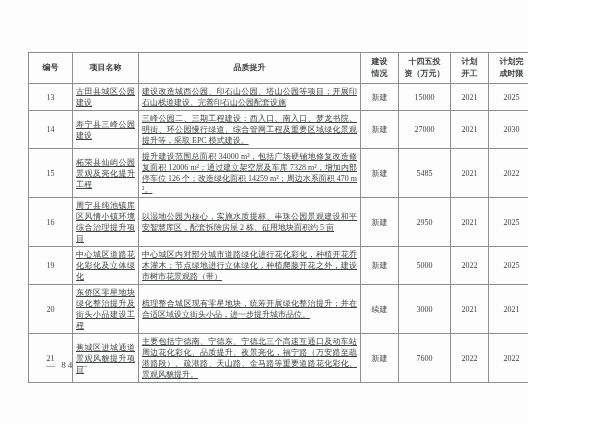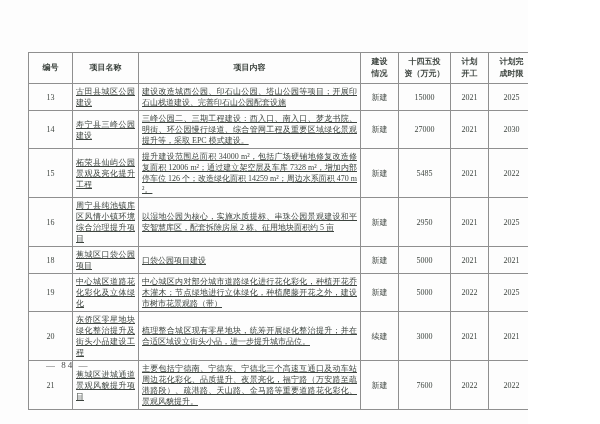--- a/index.html
+++ b/index.html
@@ -56,21 +56,21 @@
       <col style="width:38px">
       <col style="width:52px">
       <col style="width:38px">
       <col style="width:46px">
       <col style="width:41px">
     </colgroup>
     <thead>
       <tr>
           <th>编号</th>
           <th>项目名称</th>
-          <th>项目内容</th>
+          <th>品质提升</th>
           <th>建设
 情况</th>
           <th>十四五投
 资（万元）</th>
           <th>计划
 开工</th>
           <th>计划完
 成时限</th>
           <th>所在
 区县市</th>
@@ -111,30 +111,20 @@
           <td class="c-center">16</td>
           <td class="c-left">周宁县纯池镇库区风情小镇环境综合治理提升项目</td>
           <td class="c-left">以湿地公园为核心，实施水质提标、串珠公园景观建设和平安智慧库区，配套拆除房屋 2 栋、征用地块面积约 5 亩</td>
           <td class="c-center">新建</td>
           <td class="c-center">2950</td>
           <td class="c-center">2021</td>
           <td class="c-center">2025</td>
           <td class="c-center">周宁县</td>
         </tr>
         <tr>
-          <td class="c-center">18</td>
-          <td class="c-left">蕉城区口袋公园项目</td>
-          <td class="c-left">口袋公园项目建设</td>
-          <td class="c-center">新建</td>
-          <td class="c-center">5000</td>
-          <td class="c-center">2021</td>
-          <td class="c-center">2021</td>
-          <td class="c-center">蕉城区</td>
-        </tr>
-        <tr>
           <td class="c-center">19</td>
           <td class="c-left">中心城区道路花化彩化及立体绿化</td>
           <td class="c-left">中心城区内对部分城市道路绿化进行花化彩化，种植开花乔木灌木；节点绿地进行立体绿化，种植爬藤开花之外，建设市树市花景观路（带）</td>
           <td class="c-center">新建</td>
           <td class="c-center">5000</td>
           <td class="c-center">2022</td>
           <td class="c-center">2025</td>
           <td class="c-center">东侨区</td>
         </tr>
         <tr>

